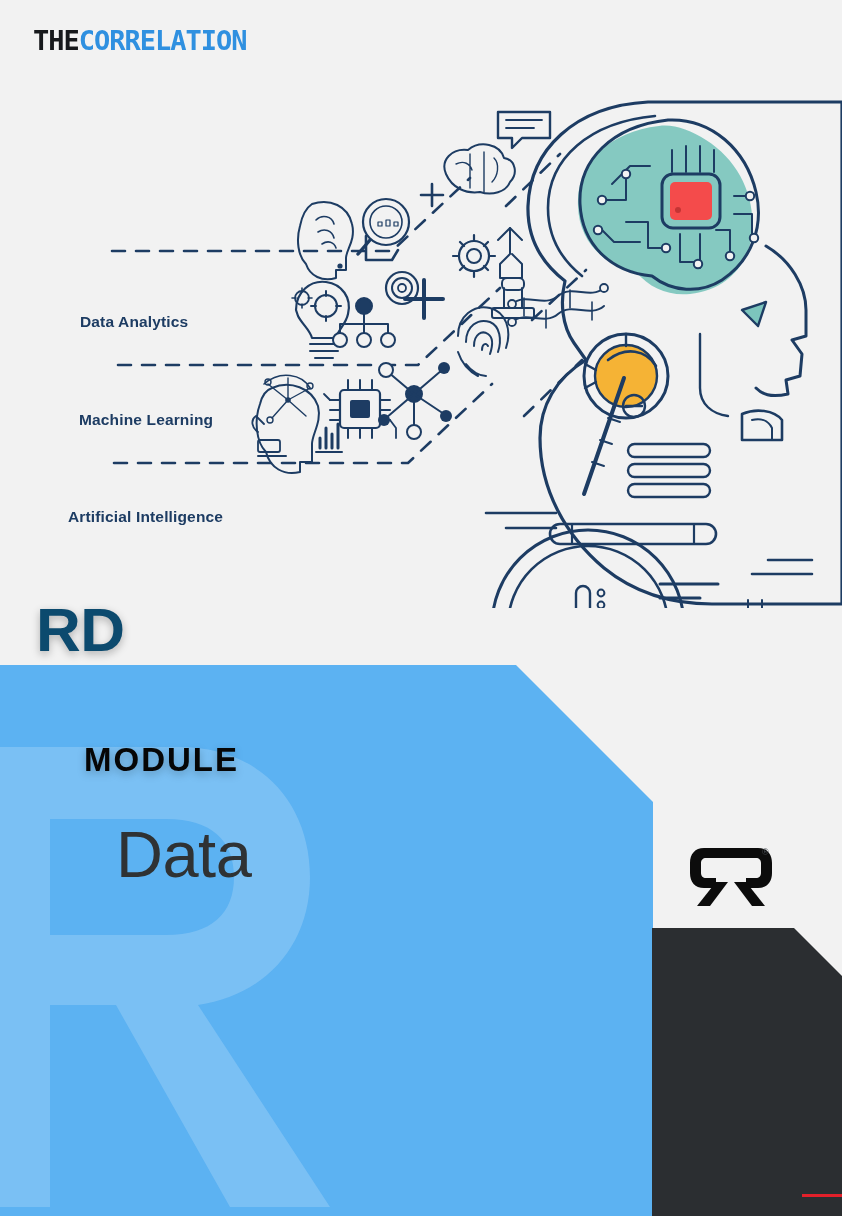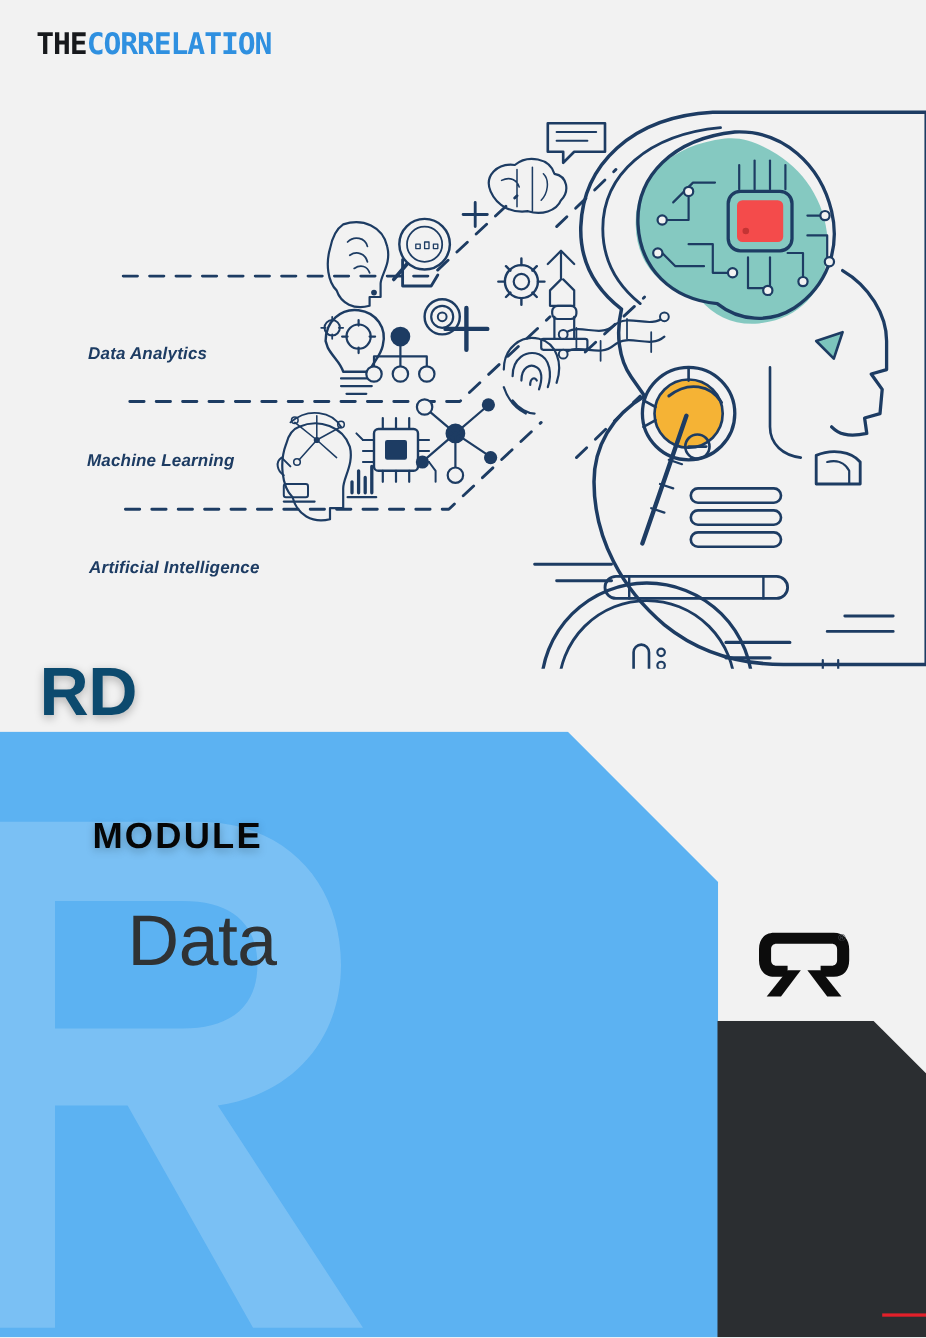--- a/index.html
+++ b/index.html
@@ -28,35 +28,35 @@
     margin-top:9px;
     font-size:25px;
     font-weight:bold;
     letter-spacing:1.2px;
     color:#111418;
     line-height:1;
     white-space:nowrap;
   }
 
   
-  .hero { position:absolute; left:0; top:88px; width:810px; height:520px; z-index:10;font-style:italic; }
+  .hero { position:absolute; left:0; top:88px; width:810px; height:520px; z-index:10; }
   .hero svg { display:block; width:842px; height:520px; }
 
   .stage-label {
     position:absolute;
     font-size:15.5px;
     font-weight:bold;
     color:#1d3c63;
     letter-spacing:.15px;
     white-space:nowrap;
     z-index:25;
   }
   .lab-da { left:80px; top:225px; }
   .lab-ml { left:79px; top:323px; }
-  .lab-ai { left:81px; top:420px; }
+  .lab-ai { left:68px; top:420px; }
 
   
   .blue-panel {
     position:absolute;
     left:0; top:665px;
     width:653px; height:551px;
     background:#5cb2f2;
     clip-path:polygon(0 0, 516px 0, 653px 137px, 653px 551px, 0 551px);
     z-index:12;
     overflow:hidden;

